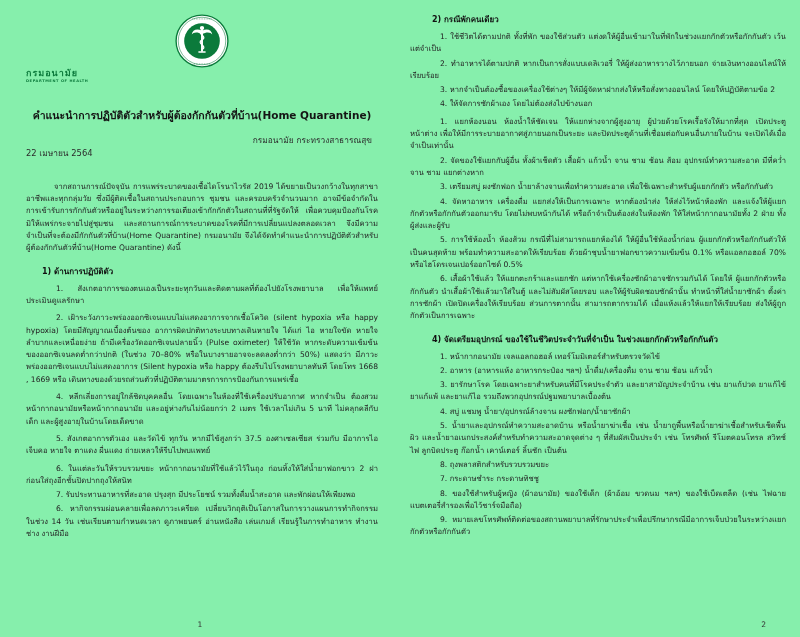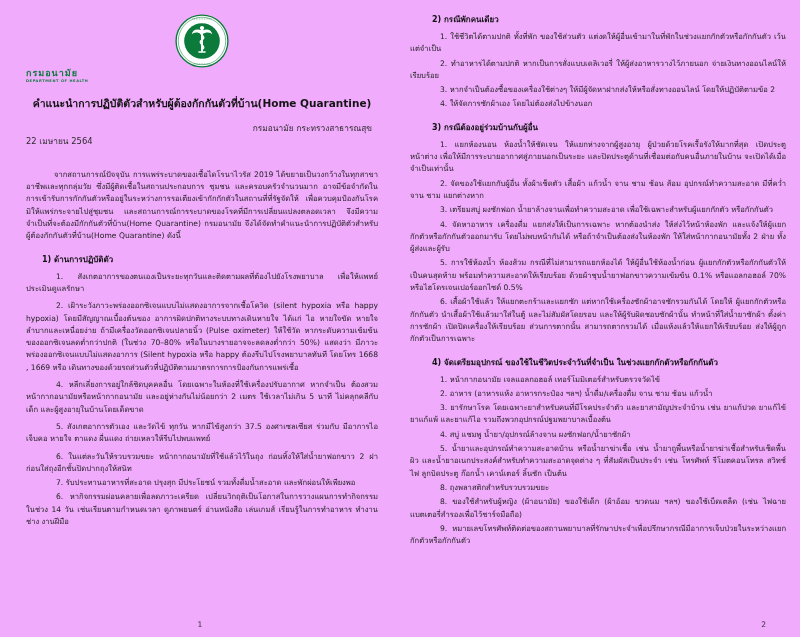--- a/index.html
+++ b/index.html
@@ -7,21 +7,21 @@
     margin: 0; padding: 0;
     width: 800px; height: 637px;
     background: #ffffff;
     font-family: "DejaVu Sans", "Liberation Sans", sans-serif;
   }
   #page { position: relative; width: 800px; height: 637px; background:#fff; overflow: hidden; display:flex; }
 
   .page-scan {
     position: relative;
     height: 637px;
-    background: #f0abfc;
+    background: #86efac;
     overflow: hidden;
   }
   .page-left  { width: 400px; padding: 0 22px 0 26px; }
   .page-right { width: 400px; padding: 0 14px 0 10px; }
 
   
   .logo-wrap {
     width: 100%;
     text-align: left;
     padding-top: 14px;
@@ -47,21 +47,21 @@
     margin-top: 1px;
     line-height: 1.1;
   }
 
   
   .doc-title {
     text-align: center;
     font-size: 10.5px;
     font-weight: bold;
     color: #141414;
-    margin-top: 12px;
+    margin-top: 24px;
     line-height: 1.35;
   }
   .doc-byline {
     text-align: right;
     font-size: 8.4px;
     color: #2b2b2b;
     margin-top: 12px;
     line-height: 1.6;
     padding-right: 6px;
   }
@@ -161,34 +161,34 @@
   </div>
 
   <div class="page-scan page-right">
 
     <div class="section-head r" style="margin-top:14px;">2) กรณีพักคนเดียว</div>
     <div class="item">1. ใช้ชีวิตได้ตามปกติ ทั้งที่พัก ของใช้ส่วนตัว แต่งดให้ผู้อื่นเข้ามาในที่พักในช่วงแยกกักตัวหรือกักกันตัว เว้นแต่จำเป็น</div>
     <div class="item tight">2. ทำอาหารได้ตามปกติ หากเป็นการสั่งแบบเดลิเวอรี่ ให้ผู้ส่งอาหารวางไว้ภายนอก จ่ายเงินทางออนไลน์ให้เรียบร้อย</div>
     <div class="item tight">3. หากจำเป็นต้องซื้อของเครื่องใช้ต่างๆ ให้มีผู้จัดหาฝากส่งให้หรือสั่งทางออนไลน์ โดยให้ปฏิบัติตามข้อ 2</div>
     <div class="item tight">4. ให้จัดการซักผ้าเอง โดยไม่ต้องส่งไปข้างนอก</div>
 
-    <div class="section-head r">3) กรณีต้องอยู่ร่วมบ้านกับผู้อื่น</div>
     <div class="item">1. แยกห้องนอน ห้องน้ำให้ชัดเจน ให้แยกห่างจากผู้สูงอายุ ผู้ป่วยด้วยโรคเรื้อรังให้มากที่สุด เปิดประตูหน้าต่าง เพื่อให้มีการระบายอากาศสู่ภายนอกเป็นระยะ และปิดประตูด้านที่เชื่อมต่อกับคนอื่นภายในบ้าน จะเปิดได้เมื่อจำเป็นเท่านั้น</div>
     <div class="item tight">2. จัดของใช้แยกกับผู้อื่น ทั้งผ้าเช็ดตัว เสื้อผ้า แก้วน้ำ จาน ชาม ช้อน ส้อม อุปกรณ์ทำความสะอาด มีที่คว่ำจาน ชาม แยกต่างหาก</div>
     <div class="item tight">3. เตรียมสบู่ ผงซักฟอก น้ำยาล้างจานเพื่อทำความสะอาด เพื่อใช้เฉพาะสำหรับผู้แยกกักตัว หรือกักกันตัว</div>
     <div class="item tight">4. จัดหาอาหาร เครื่องดื่ม แยกส่งให้เป็นการเฉพาะ หากต้องนำส่ง ให้ส่งไว้หน้าห้องพัก  และแจ้งให้ผู้แยกกักตัวหรือกักกันตัวออกมารับ โดยไม่พบหน้ากันได้ หรือถ้าจำเป็นต้องส่งในห้องพัก ให้ใส่หน้ากากอนามัยทั้ง 2 ฝ่าย ทั้งผู้ส่งและผู้รับ</div>
     <div class="item tight">5. การใช้ห้องน้ำ ห้องส้วม กรณีที่ไม่สามารถแยกห้องได้ ให้ผู้อื่นใช้ห้องน้ำก่อน ผู้แยกกักตัวหรือกักกันตัวให้เป็นคนสุดท้าย พร้อมทำความสะอาดให้เรียบร้อย ด้วยผ้าชุบน้ำยาฟอกขาวความเข้มข้น 0.1% หรือแอลกอฮอล์ 70% หรือไฮโดรเจนเปอร์ออกไซด์ 0.5%</div>
     <div class="item tight">6. เสื้อผ้าใช้แล้ว ให้แยกตะกร้าและแยกซัก แต่หากใช้เครื่องซักผ้าอาจซักรวมกันได้ โดยให้  ผู้แยกกักตัวหรือกักกันตัว นำเสื้อผ้าใช้แล้วมาใส่ในตู้ และไม่สัมผัสโดยรอบ และให้ผู้รับผิดชอบซักผ้านั้น ทำหน้าที่ใส่น้ำยาซักผ้า ตั้งค่าการซักผ้า เปิดปิดเครื่องให้เรียบร้อย ส่วนการตากนั้น สามารถตากรวมได้ เมื่อแห้งแล้วให้แยกให้เรียบร้อย ส่งให้ผู้ถูกกักตัวเป็นการเฉพาะ</div>
 
     <div class="section-head r">4) จัดเตรียมอุปกรณ์ ของใช้ในชีวิตประจำวันที่จำเป็น ในช่วงแยกกักตัวหรือกักกันตัว</div>
     <div class="item">1. หน้ากากอนามัย เจลแอลกอฮอล์ เทอร์โมมิเตอร์สำหรับตรวจวัดไข้</div>
     <div class="item tight">2. อาหาร (อาหารแห้ง อาหารกระป๋อง ฯลฯ) น้ำดื่ม/เครื่องดื่ม จาน ชาม ช้อน แก้วน้ำ</div>
     <div class="item tight">3. ยารักษาโรค โดยเฉพาะยาสำหรับคนที่มีโรคประจำตัว และยาสามัญประจำบ้าน เช่น ยาแก้ปวด ยาแก้ไข้  ยาแก้แพ้ และยาแก้ไอ รวมถึงพวกอุปกรณ์ปฐมพยาบาลเบื้องต้น</div>
     <div class="item tight">4. สบู่ แชมพู น้ำยา/อุปกรณ์ล้างจาน ผงซักฟอก/น้ำยาซักผ้า</div>
     <div class="item tight">5. น้ำยาและอุปกรณ์ทำความสะอาดบ้าน หรือน้ำยาฆ่าเชื้อ เช่น น้ำยาถูพื้นหรือน้ำยาฆ่าเชื้อสำหรับเช็ดพื้นผิว และน้ำยาอเนกประสงค์สำหรับทำความสะอาดจุดต่าง ๆ ที่สัมผัสเป็นประจำ เช่น โทรศัพท์ รีโมตคอนโทรล สวิทช์ไฟ ลูกบิดประตู ก๊อกน้ำ เคาน์เตอร์ ลิ้นชัก เป็นต้น</div>
     <div class="item tight">8. ถุงพลาสติกสำหรับรวบรวมขยะ</div>
+    <div class="item tight">7. กระดาษชำระ กระดาษทิชชู</div>
     <div class="item tight">8. ของใช้สำหรับผู้หญิง (ผ้าอนามัย) ของใช้เด็ก (ผ้าอ้อม ขวดนม ฯลฯ) ของใช้เบ็ดเตล็ด (เช่น ไฟฉาย แบตเตอรี่สำรองเพื่อไว้ชาร์จมือถือ)</div>
     <div class="item tight">9. หมายเลขโทรศัพท์ติดต่อของสถานพยาบาลที่รักษาประจำเพื่อปรึกษากรณีมีอาการเจ็บป่วยในระหว่างแยกกักตัวหรือกักกันตัว</div>
 
     <div class="page-num page-num-right">2</div>
   </div>
 
 </div>
 
 </body></html>

